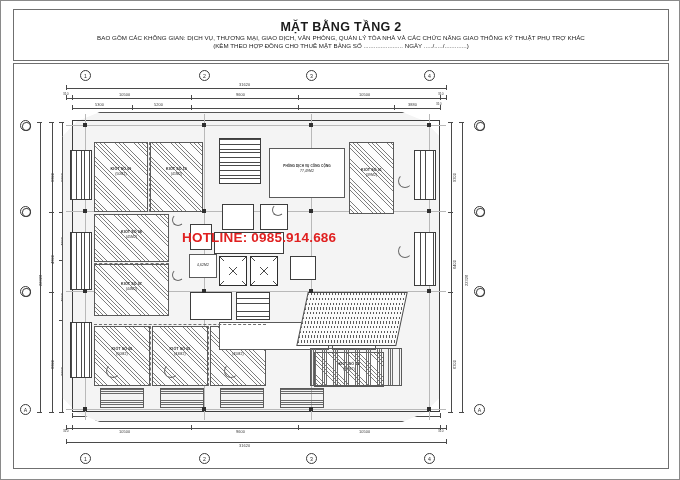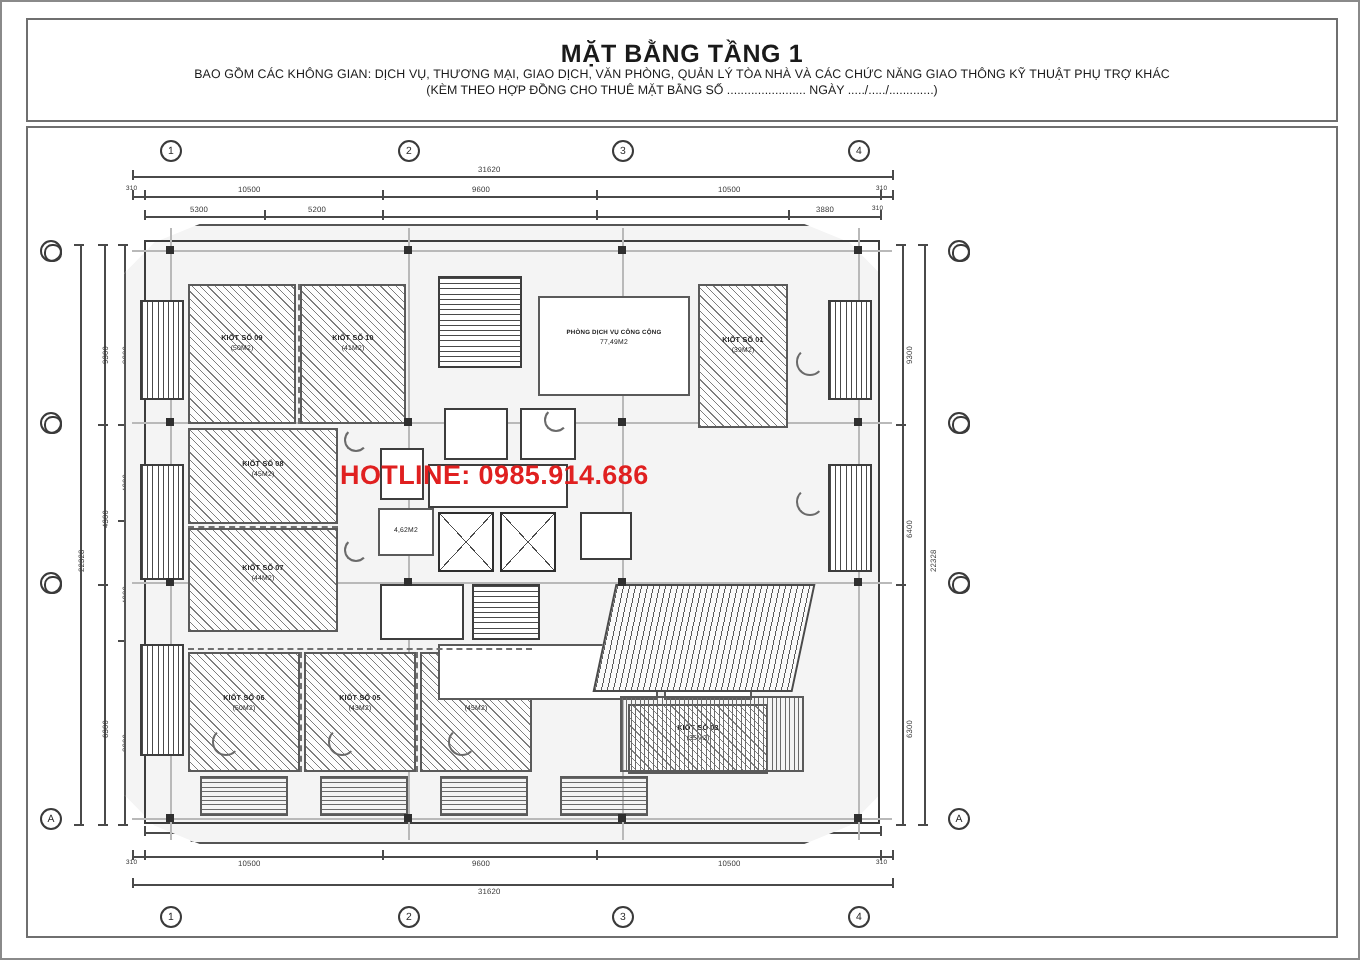--- a/index.html
+++ b/index.html
@@ -122,21 +122,21 @@
   
   .arc{position:absolute;border:0.6px solid #6a6a6a;border-radius:50%;
        border-right-color:transparent;border-top-color:transparent;}
 </style>
 </head>
 <body>
 
 <div id="page">
 
   <div class="titleblock">
-    <div class="t-main">MẶT BẰNG TẦNG 1</div>
+    <div class="t-main">MẶT BẰNG TẦNG 2</div>
     <div class="t-sub">BAO GỒM CÁC KHÔNG GIAN: DỊCH VỤ, THƯƠNG MẠI, GIAO DỊCH, VĂN PHÒNG, QUẢN LÝ TÒA NHÀ VÀ CÁC CHỨC NĂNG GIAO THÔNG KỸ THUẬT PHỤ TRỢ KHÁC</div>
     <div class="t-sub2">(KÈM THEO HỢP ĐỒNG CHO THUÊ MẶT BẰNG SỐ ....................... NGÀY ...../...../.............)</div>
   </div>
 
   <div class="legend">
     <div class="legend-title">GHI CHÚ</div>
     <div class="legend-row">
       <div class="swatch"></div>
       <div class="legend-text">DIỆN TÍCH SỞ HỮU CHUNG</div>
     </div>
@@ -411,18 +411,18 @@
 
     <div class="arc" style="left:158px;top:150px;width:10px;height:10px;"></div>
     <div class="arc" style="left:158px;top:205px;width:10px;height:10px;"></div>
     <div class="arc" style="left:258px;top:140px;width:10px;height:10px;"></div>
     <div class="arc" style="left:384px;top:110px;width:12px;height:12px;"></div>
     <div class="arc" style="left:384px;top:180px;width:12px;height:12px;"></div>
     <div class="arc" style="left:210px;top:300px;width:12px;height:12px;"></div>
     <div class="arc" style="left:150px;top:300px;width:12px;height:12px;"></div>
     <div class="arc" style="left:92px;top:300px;width:12px;height:12px;"></div>
 
-    <div class="hotline" style="left:156px;top:166px;">HOTLINE: 0985.914.686</div>
+    <div class="hotline" style="left:168px;top:166px;">HOTLINE: 0985.914.686</div>
 
   </div>
   </div>
 
 </div>
 
 </body></html>

